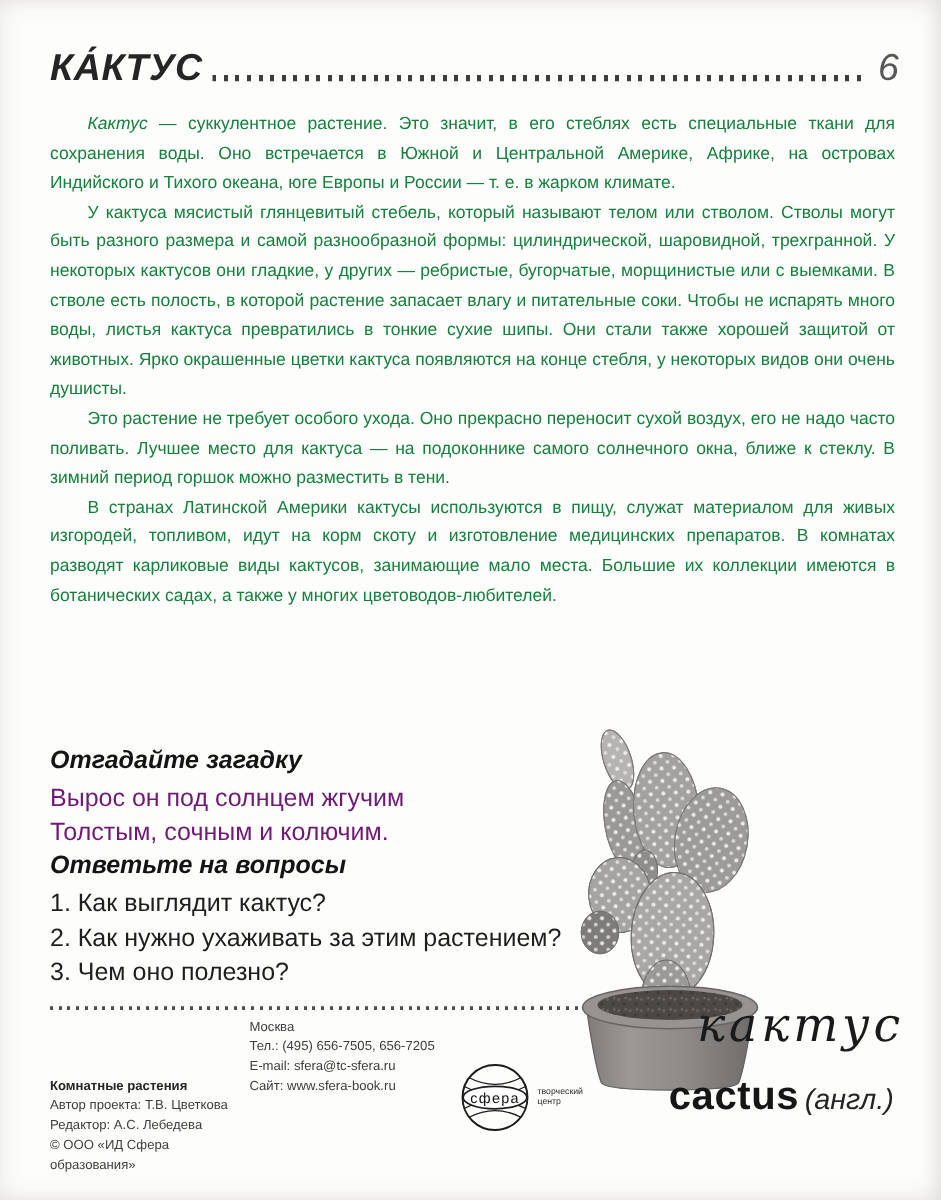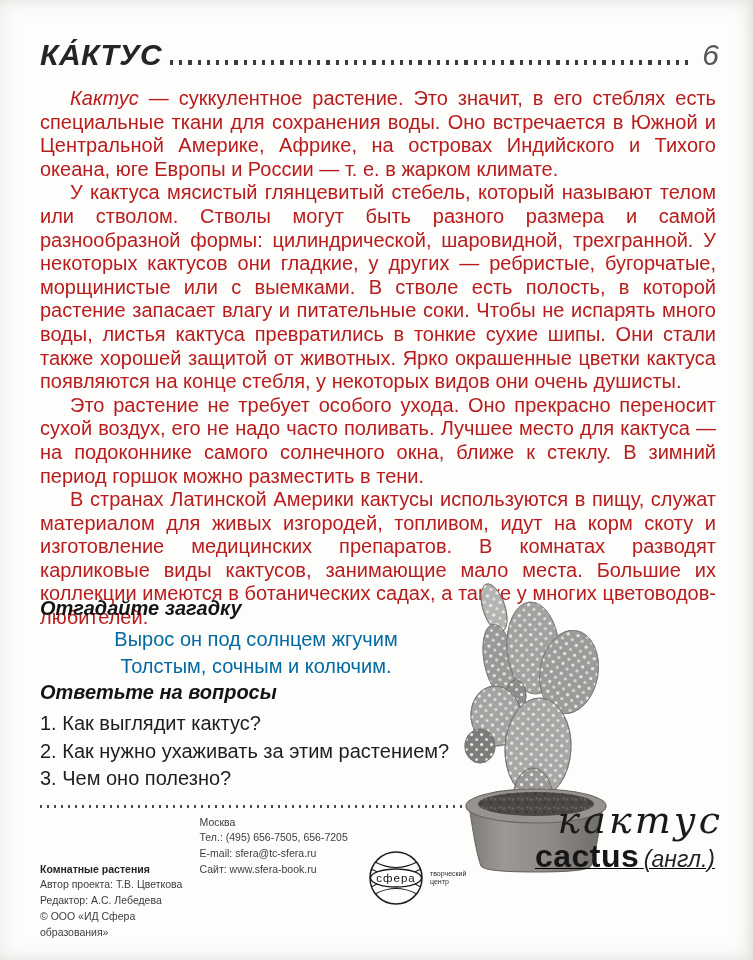--- a/index.html
+++ b/index.html
@@ -10,51 +10,51 @@
     box-shadow: inset 0 0 22px rgba(70,60,52,0.10), inset -6px 0 10px rgba(120,90,80,0.08);
   }
   
   .header { position:absolute; top:40px; left:40px; right:34px; display:flex; align-items:flex-end; }
   .title { font-size:30px; font-weight:bold; font-style:italic; letter-spacing:0.5px; color:#252525; line-height:1; }
   .leader { flex:1; height:5px; margin:0 10px 5px 8px;
     background-image:repeating-linear-gradient(90deg,#3c3c3c 0 3.2px,transparent 3.2px 9.2px); }
   .pagenum { font-size:30px; font-style:italic; color:#575757; line-height:1; }
   
   .body-text { position:absolute; top:87px; left:40px; width:676px;
-    font-size:20px; line-height:23.6px; text-align:justify; color:#b91c1c; }
+    font-size:14px; line-height:23.6px; text-align:justify; color:#15803d; }
   .body-text p { margin:0; text-indent:30px; }
   .lead-italic { font-style:italic; }
   
   .watermark { position:absolute; top:442px; left:0; width:100%; text-align:center;
     font-size:46px; font-weight:bold; letter-spacing:9px; white-space:nowrap;
     color:rgba(95,88,82,0.075); text-shadow:1px 1px 0 rgba(255,255,255,0.55); pointer-events:none; }
   
   .bottom { position:absolute; top:596px; left:40px; right:12px; height:364px; }
   .left-col { width:432px; }
   .sec-heading { font-size:20px; font-weight:bold; font-style:italic; color:#141414; margin:0 0 5px 0; line-height:1.25; }
-  .riddle-line { font-size:20px; line-height:27px; color:#0369a1;text-align:center; }
+  .riddle-line { font-size:20px; line-height:27px; color:#701a75; }
   .riddle-answer { font-size:20px; font-style:italic; color:#1e1e1e; margin:3px 0 0 196px; }
   .questions { }
   .question { font-size:20px; line-height:27.5px; color:#1e1e1e; }
   .footer { margin-top:12px; width:430px; }
   .dots-line { height:3px; margin-bottom:7px;
     background-image:repeating-linear-gradient(90deg,#4c4c4c 0 2.3px,transparent 2.3px 7px); }
   .footer-cols { display:flex; font-size:10.5px; color:#3d3d3d; line-height:1.5; }
   .fcol1 { width:162px; }
   .fcol2 { width:168px; }
   .footer-bold { font-weight:bold; color:#252525;margin-top:47px; }
   .logo-row { display:flex; align-items:center; margin-left:2px; margin-top:2px; }
   .logo-caption { width:40px; font-size:7px; line-height:1.2; color:#2c2c2c; margin-left:3px; }
   
   .illustration { position:absolute; top:-24px; right:0; width:302px; height:360px; }
   .cactus-svg { position:absolute; left:0; top:0; }
   .label-ru { position:absolute; right:18px; top:226px;
     font-family:"DejaVu Serif", serif; font-style:italic; font-size:38px;
     letter-spacing:3px; color:#1a1a1a; }
-  .label-en-row { position:absolute; right:26px; top:266px; white-space:nowrap;text-decoration:underline; }
+  .label-en-row { position:absolute; right:26px; top:286px; white-space:nowrap; }
   .label-en { font-weight:bold; font-size:32px; color:#161616; letter-spacing:0.5px; }
   .label-lang { font-style:italic; font-size:23px; color:#242424; }
 </style>
 </head>
 <body>
 
 <div class="page">
 
   <div class="header">
     <span class="title">КА́КТУС</span>

